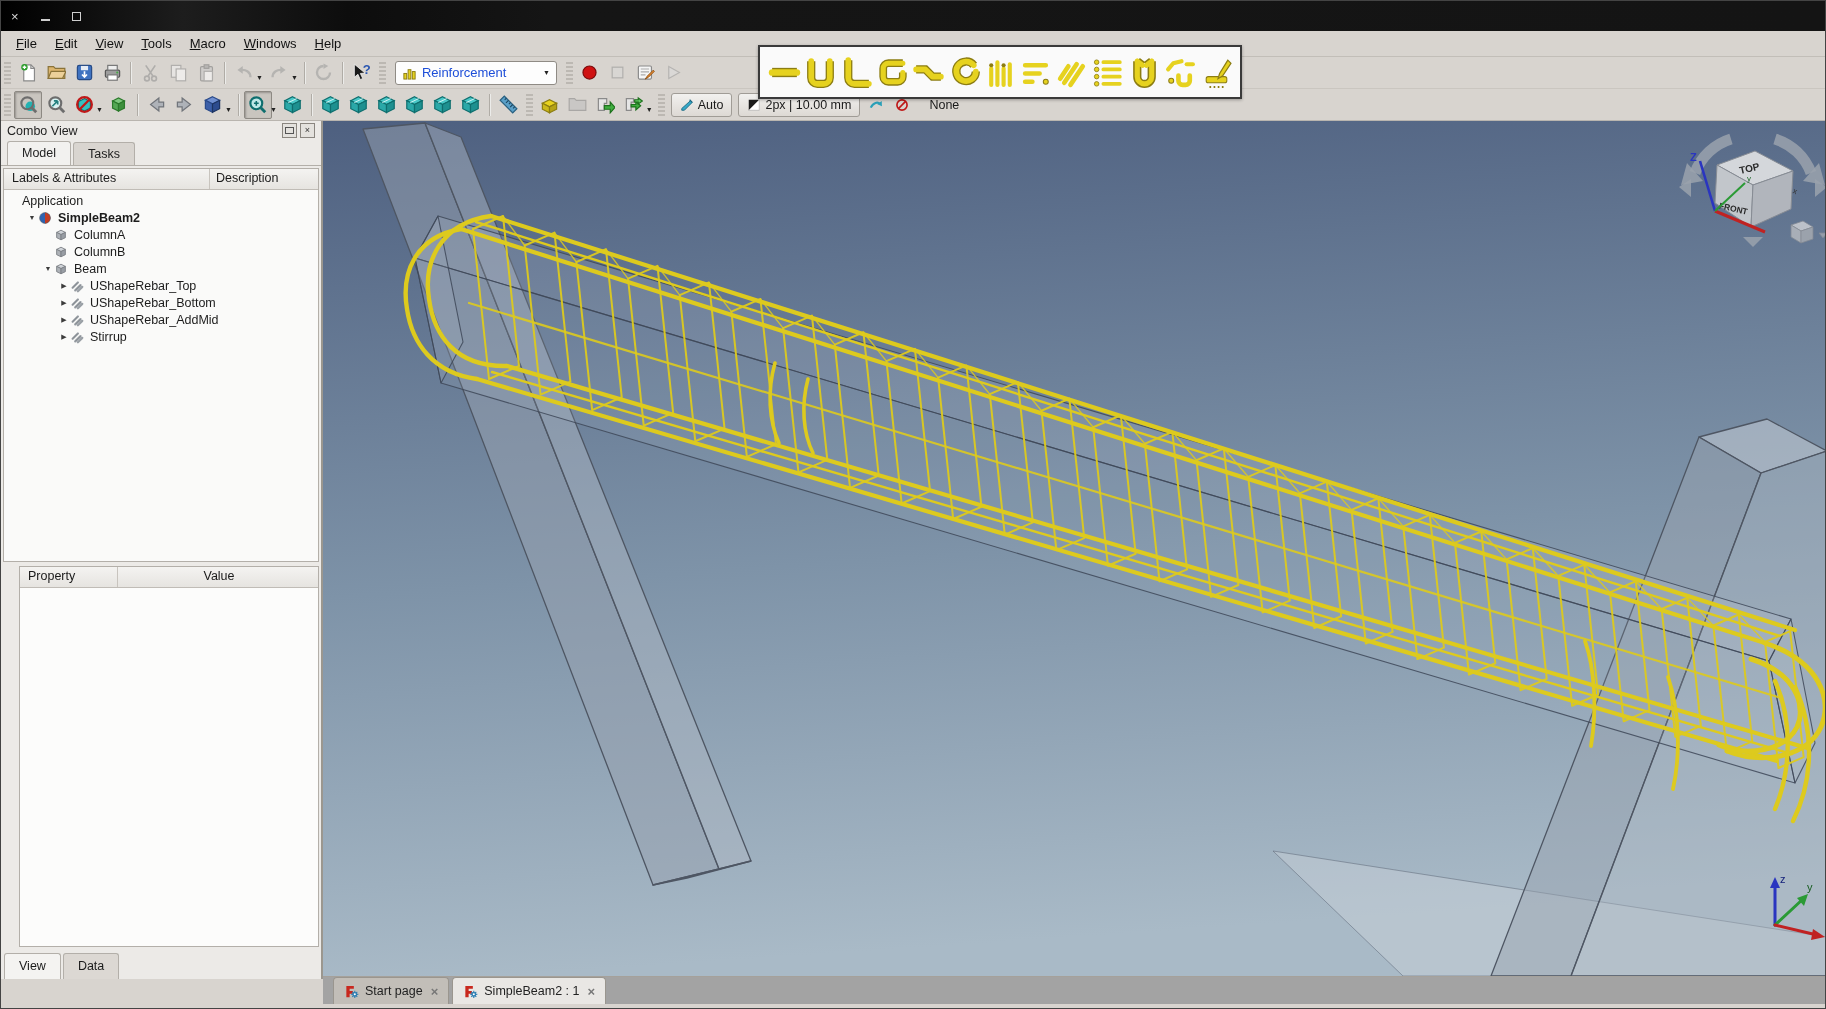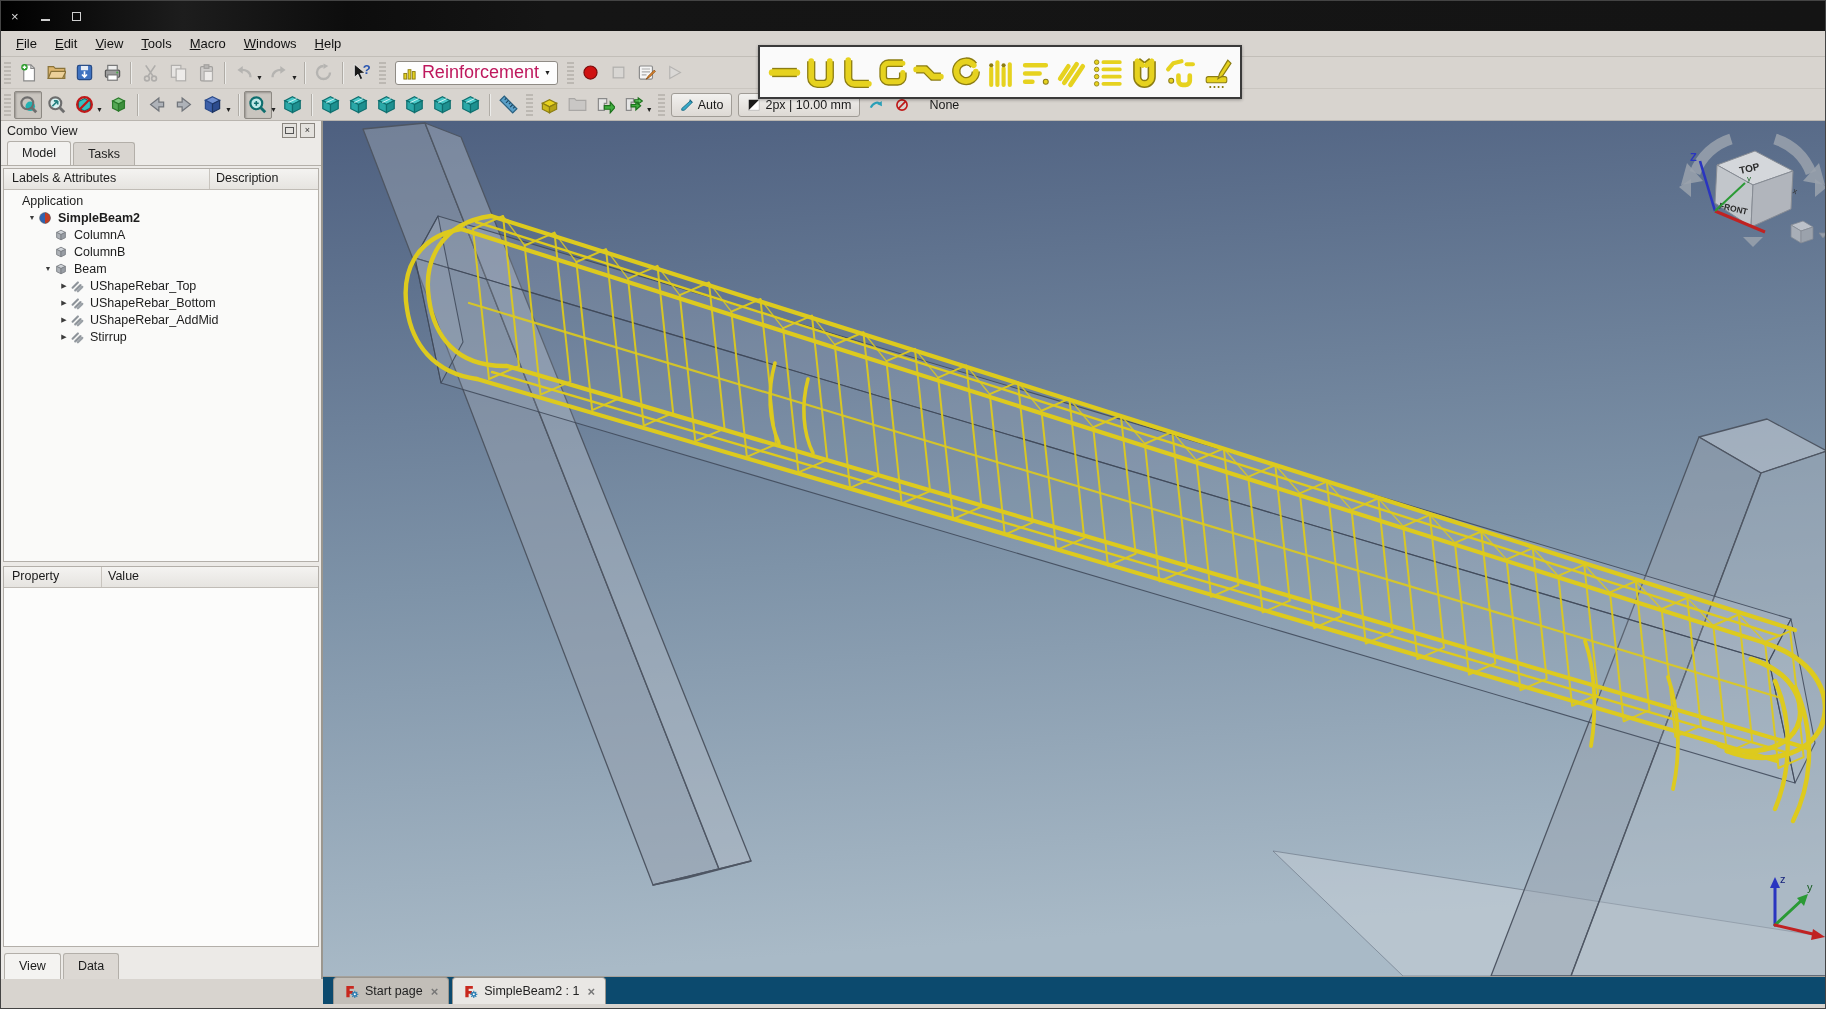--- a/index.html
+++ b/index.html
@@ -27,21 +27,21 @@
      repeating-linear-gradient(0deg,#b5b1ab 0 2px,transparent 2px 4px);opacity:.8;}
   .tb-sep{width:1px;height:22px;background:#b0aca6;border-right:1px solid #ececea;margin:0 4px;}
   .tb-btn{width:26px;height:26px;display:flex;align-items:center;justify-content:center;border:1px solid transparent;border-radius:2px;}
   .tb-btn.pressed{border:1px solid #8d8983;background:#c9c5bf;box-shadow:inset 1px 1px 2px rgba(0,0,0,.25);}
   .tb-btn svg{width:19px;height:19px;}
   .tb-btn.dim svg{opacity:.55;filter:grayscale(1);}
   .dd-arrow{font-size:7px;color:#222;margin:10px 2px 0 -2px;}
   .combo{display:flex;align-items:center;gap:5px;height:22px;background:#fdfdfd;border:1px solid #8f8b85;
      border-radius:3px;padding:0 6px;margin:0 6px;min-width:148px;}
   .combo svg{width:15px;height:15px;}
-  .combo .combo-label{flex:1;font-size:18px;color:#be185d;}
+  .combo .combo-label{flex:1;font-size:13px;color:#1d4ed8;}
   .combo .dd-arrow{margin:0;}
   .track-btn{display:flex;align-items:center;gap:4px;height:22px;border:1px solid #a09c96;border-radius:3px;
      background:linear-gradient(#f2f1ef,#ddd9d4);padding:0 8px;margin:0 3px;font-size:12.5px;}
   .track-plain{display:flex;align-items:center;gap:20px;padding:0 6px;font-size:12.5px;}
   .track-btn svg,.track-plain svg{width:14px;height:14px;}
   
   #rebarbar{position:absolute;left:757px;top:44px;height:50px;background:#fafafa;
      border:2px solid #3a3a3a;display:flex;align-items:center;padding:0 6px;z-index:30;box-shadow:0 1px 3px rgba(0,0,0,.3);}
   .rebar-btn{width:36px;height:42px;display:flex;align-items:center;justify-content:center;}
   .rebar-btn svg{width:33px;height:33px;}
@@ -61,35 +61,35 @@
   .tree-wrap{height:392px;display:flex;flex-direction:column;border:1px solid #b3afa9;margin:2px 2px 0 2px;background:#fafaf9;}
   .tree-header{display:flex;height:20px;background:linear-gradient(#f4f3f1,#e6e4e0);border-bottom:1px solid #c0bcb6;font-size:12.5px;}
   .tree-header .col1{width:206px;padding:2px 4px 0 8px;border-right:1px solid #c8c4be;box-sizing:border-box;}
   .tree-header .col2{flex:1;padding:2px 4px 0 6px;}
   .tree-body{flex:1;overflow:hidden;background:#fafaf9;padding-top:2px;}
   .tree-row{display:flex;align-items:center;height:17px;font-size:12.5px;color:#1c1c1c;white-space:nowrap;}
   .tree-row .arrow{width:12px;text-align:center;font-size:7px;color:#3c3c3c;flex:none;}
   .tree-row .ticon{width:16px;height:14px;flex:none;margin-right:4px;display:flex;align-items:center;}
   .tree-row .ticon svg{width:14px;height:14px;}
   .tree-row.bold .tlabel{font-weight:bold;}
-  .prop-wrap{flex:1;display:flex;flex-direction:column;border:1px solid #b3afa9;margin:4px 2px 2px 2px;background:#d946ef;}
+  .prop-wrap{flex:1;display:flex;flex-direction:column;border:1px solid #b3afa9;margin:4px 2px 2px 18px;background:#d946ef;}
   .prop-header{display:flex;height:20px;background:linear-gradient(#f4f3f1,#e6e4e0);border-bottom:1px solid #c0bcb6;font-size:12.5px;}
   .prop-header .col1{width:98px;padding:2px 4px 0 8px;border-right:1px solid #c8c4be;box-sizing:border-box;}
-  .prop-header .col2{flex:1;padding:2px 4px 0 6px;}
+  .prop-header .col2{flex:1;padding:2px 4px 0 6px;text-align:center;}
   .prop-body{flex:1;background:#fcfcfb;}
   .bottom-tabs{height:30px;display:flex;align-items:flex-end;padding:0 0 0 3px;background:#eceae7;}
   .btab{padding:5px 14px 6px 14px;font-size:12.5px;border:1px solid #b3afa9;border-bottom:none;
      background:#dcd8d3;border-radius:3px 3px 0 0;margin-right:2px;}
   .btab.active{background:#f4f3f1;}
   
   #vp-col{flex:1;display:flex;flex-direction:column;min-width:0;}
   #viewport{position:relative;width:1504px;height:855px;}
   #viewport svg{display:block;}
   
-  #doc-tabbar{height:34px;background:#0c4a6e;border-top:1px solid #a5a19b;display:flex;align-items:flex-end;padding-left:10px;}
+  #doc-tabbar{height:34px;background:#a3a3a3;border-top:1px solid #a5a19b;display:flex;align-items:flex-end;padding-left:10px;}
   .doc-tab{display:flex;align-items:center;gap:6px;height:26px;padding:0 10px;margin-right:3px;
      border:1px solid #9a968f;border-bottom:none;border-radius:4px 4px 0 0;background:#c2beb8;font-size:12.5px;color:#222;}
   .doc-tab.active{background:#e9e7e4;justify-content:flex-end;}
   .doc-tab svg{width:15px;height:15px;}
   .doc-close{color:#777;font-size:13px;font-weight:bold;margin-left:2px;}
   text{font-family:"Liberation Sans",sans-serif;}
 </style>
 </head>
 <body>
 

